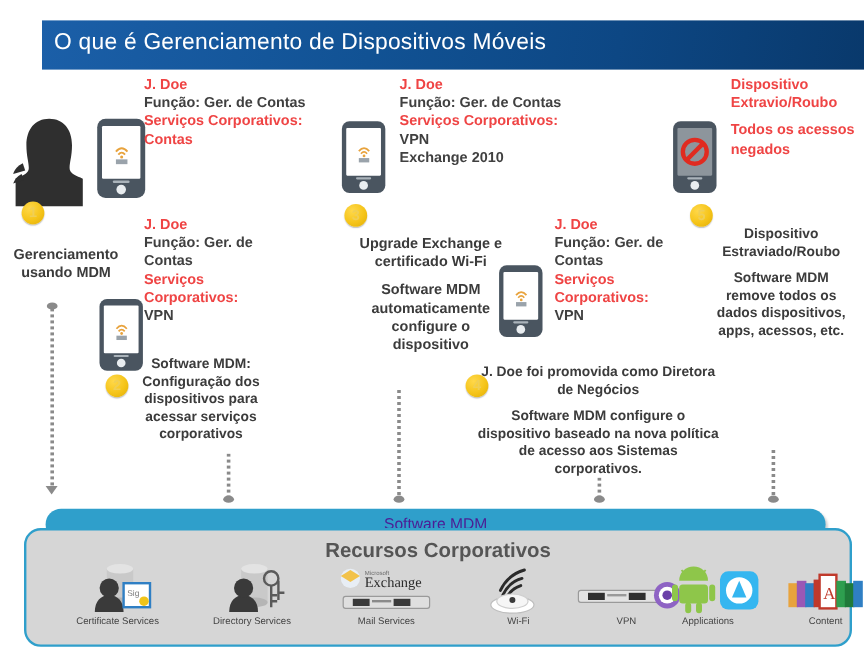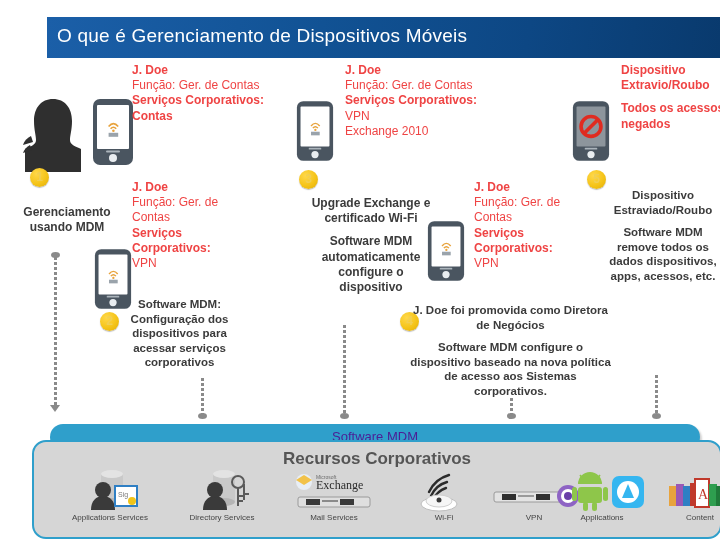--- a/index.html
+++ b/index.html
@@ -4,36 +4,36 @@
 <style>
   html,body{margin:0;padding:0;}
   body{
     width:720px;height:540px;
     background:#ffffff;
     font-family:"Liberation Sans", sans-serif;
     overflow:hidden;
     position:relative;
     color:#3c3c3c;
   }
-  #slide{position:absolute;left:12px;top:0;width:700px;height:540px;}
+  #slide{position:absolute;left:0;top:0;width:700px;height:540px;}
 
   
   .banner{
     position:absolute;left:35px;top:17px;width:685px;height:41px;
     background:linear-gradient(100deg,#1b5fa8 0%,#115294 40%,#0d4784 70%,#09396c 100%);
   }
   .banner-title{
     position:absolute;left:10px;top:8px;
     color:#ffffff;font-size:19px;letter-spacing:.2px;white-space:nowrap;
   }
 
   
   .tblock{position:absolute;line-height:1.27;}
   .teal-b{color:#ef4444;font-weight:bold;}
-  .teal-l{color:#ef4444;}
+  .teal-l{color:#404040;font-weight:bold;}
   .dark-b{color:#3b3b3b;font-weight:bold;}
   .ctr{text-align:center;}
 
   
   .badge{
     position:absolute;width:19px;height:19px;border-radius:50%;
     background:radial-gradient(circle at 35% 30%,#ffd84a 0%,#f5c419 55%,#e0ad06 100%);
     color:#f0cf55;font-size:12px;font-weight:bold;
     text-align:center;line-height:19px;
     box-shadow:0 1px 1px rgba(0,0,0,.25);
@@ -253,21 +253,21 @@
             <rect x="30" y="4" width="22" height="28" fill="#c9c9c9"></rect>
             <ellipse cx="41" cy="4" rx="11" ry="4" fill="#e3e3e3"></ellipse>
             <ellipse cx="41" cy="32" rx="11" ry="4" fill="#b5b5b5"></ellipse>
             <path d="M20 40c0-9 5-14 12-14s12 5 12 14z" fill="#3a3a3a"></path>
             <circle cx="32" cy="20" r="8" fill="#3a3a3a"></circle>
             <rect x="44" y="16" width="22" height="20" fill="#ffffff" stroke="#2f7fc4" stroke-width="2"></rect>
             <text x="47" y="27" font-size="7" fill="#7a7a7a" font-family="'Liberation Sans',sans-serif">Sig</text>
             <circle cx="61" cy="31" r="4" fill="#f0c419"></circle>
           </svg>
         </div>
-        <div class="lbl">Applications Services</div>
+        <div class="lbl">Certificate Services</div>
       </div>
 
       <div class="res-item" style="left:128px;top:0;">
         <div class="ico">
           <svg width="78" height="42" viewBox="0 0 78 42">
             <rect x="30" y="4" width="22" height="28" fill="#c9c9c9"></rect>
             <ellipse cx="41" cy="4" rx="11" ry="4" fill="#e3e3e3"></ellipse>
             <ellipse cx="41" cy="32" rx="11" ry="4" fill="#b5b5b5"></ellipse>
             <path d="M20 40c0-9 5-14 12-14s12 5 12 14z" fill="#3a3a3a"></path>
             <circle cx="32" cy="20" r="8" fill="#3a3a3a"></circle>

